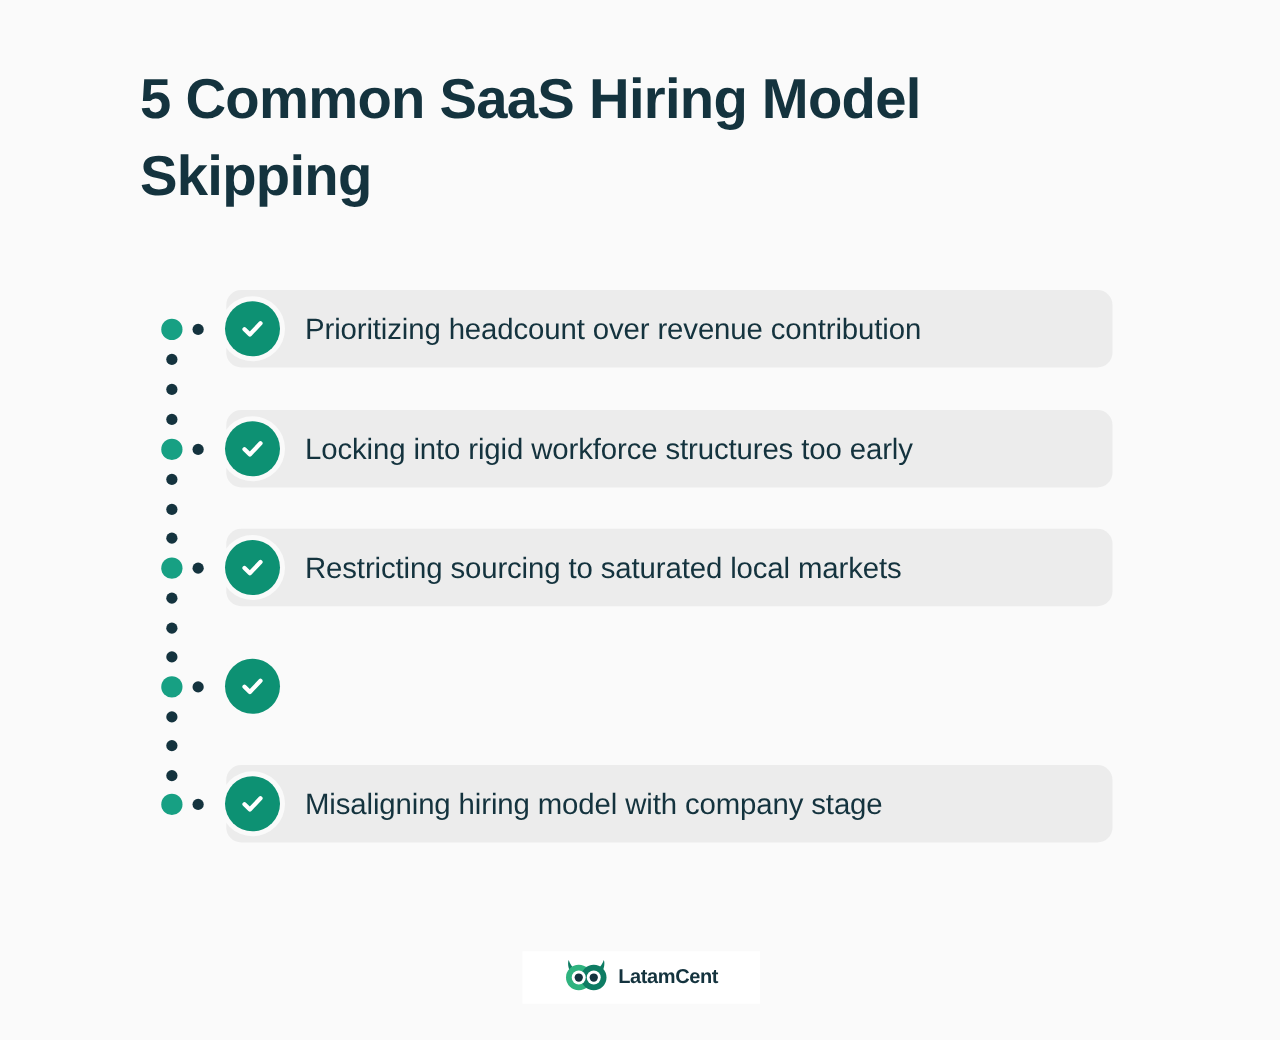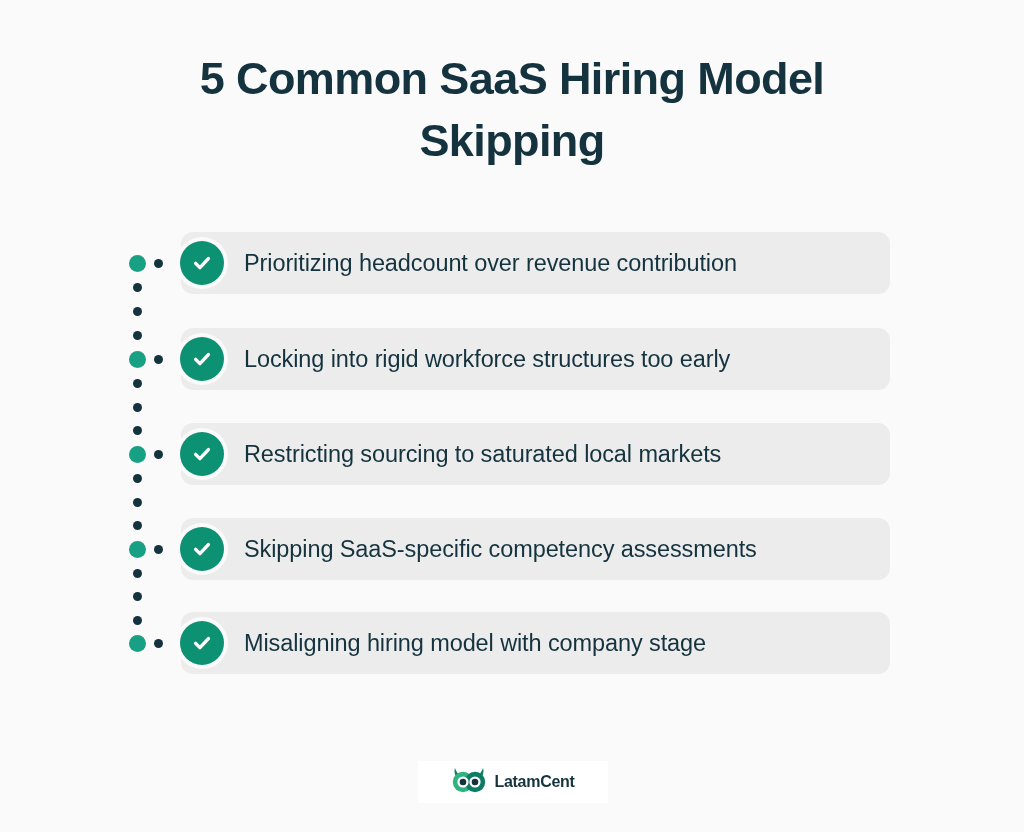--- a/index.html
+++ b/index.html
@@ -22,21 +22,21 @@
     height: 832px;
     background: #FAFAFA;
   }
 
   
   .title {
     position: absolute;
     left: 112px;
     top: 48px;
     width: 800px;
-    text-align: center;
+    text-align: left;
     font-size: 45px;
     line-height: 62px;
     font-weight: 700;
     letter-spacing: -0.6px;
     color: #14333E;
     font-family: "Liberation Sans", sans-serif;
   }
 
   
   .list {
@@ -227,23 +227,20 @@
         </div>
         <div class="check-badge">
           <span class="disc">
             <svg width="24" height="24" viewBox="0 0 24 24" aria-hidden="true">
               <path d="M5.6 12.4 L9.9 16.6 L18.4 7.6" fill="none" stroke="#FFFFFF" stroke-width="3.4" stroke-linecap="round" stroke-linejoin="round"></path>
             </svg>
           </span>
         </div>
       </div>
       <div class="row" style="top: 518px;">
-        <div class="pill" style="width: 709px;">
-          <div class="pill-label">Skipping SaaS-specific competency assessments</div>
-        </div>
         <div class="check-badge">
           <span class="disc">
             <svg width="24" height="24" viewBox="0 0 24 24" aria-hidden="true">
               <path d="M5.6 12.4 L9.9 16.6 L18.4 7.6" fill="none" stroke="#FFFFFF" stroke-width="3.4" stroke-linecap="round" stroke-linejoin="round"></path>
             </svg>
           </span>
         </div>
       </div>
       <div class="row" style="top: 612px;">
         <div class="pill" style="width: 709px;">

